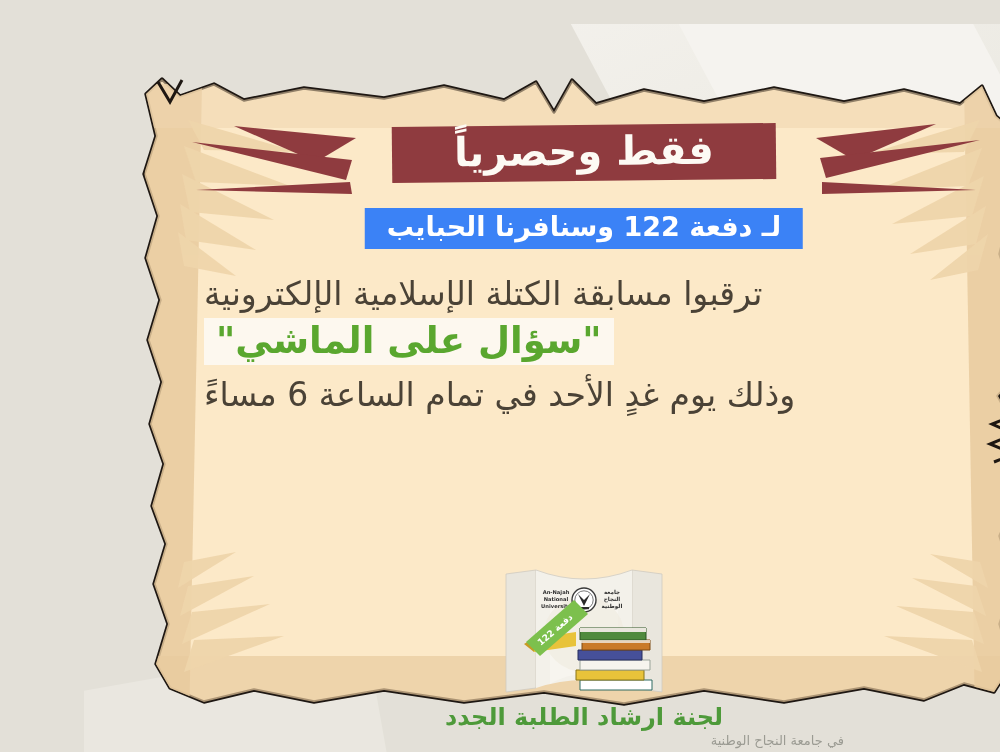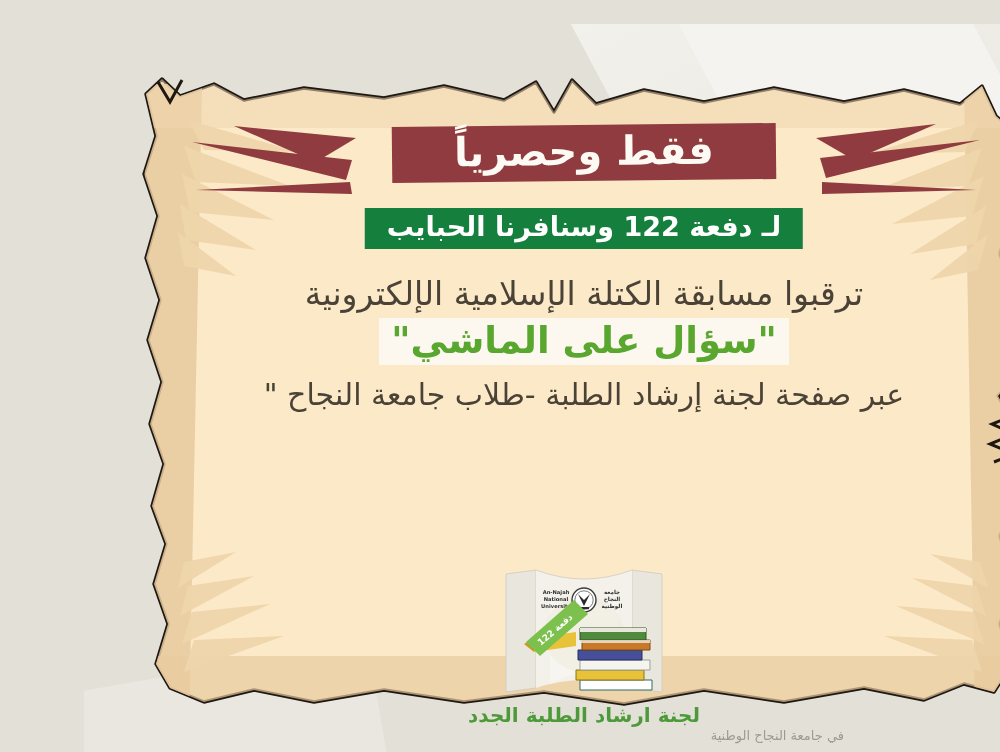--- a/index.html
+++ b/index.html
@@ -52,32 +52,32 @@
   }
   .red-ribbon .txt{
     color:#fdfaf4;font-size:40px;font-weight:bold;line-height:1.05;
     letter-spacing:1px;white-space:nowrap;
     font-family:"DejaVu Sans","Liberation Sans",sans-serif;
   }
 
   
   .green-ribbon{
     position:absolute;top:184px;left:50%;transform:translateX(-50%);
-    background:#15803d;
+    background:#3b82f6;
     padding:3px 22px 6px 22px;text-align:center;
   }
   .green-ribbon .txt{
     color:#ffffff;font-size:27px;font-weight:bold;line-height:1.2;
     white-space:nowrap;
   }
 
   
   .body-block{
     position:absolute;top:248px;left:50%;transform:translateX(-50%);
-    width:760px;text-align:center;color:#4c4438;
+    width:760px;text-align:left;color:#4c4438;
   }
   .line{
     font-size:33px;line-height:1.34;color:#4a4236;white-space:nowrap;
     font-weight:normal;
   }
   .line-1{letter-spacing:0.5px;}
   .highlight-line{
     margin:2px auto 4px auto;display:inline-block;
     background:#fdf8ef;padding:1px 12px 3px 12px;
   }
@@ -93,21 +93,21 @@
     position:absolute;top:536px;left:50%;transform:translateX(-50%);
     width:200px;height:142px;
   }
 
   
   .footer-sig{
     position:absolute;top:680px;left:50%;transform:translateX(-50%);
     text-align:center;width:520px;
   }
   .footer-main{
-    color:#4e9a3a;font-size:20px;font-weight:bold;line-height:1.15;
+    color:#4e9a3a;font-size:24px;font-weight:bold;line-height:1.15;
     letter-spacing:0.5px;
   }
   .footer-sub{
     color:#9b9b93;font-size:13px;letter-spacing:3px;line-height:1.3;margin-top:1px;text-align:right;
   }
 </style>
 </head>
 <body>
 
 <div id="poster">
@@ -209,21 +209,21 @@
 
     <div class="green-ribbon">
       <div class="txt">لـ دفعة 122 وسنافرنا الحبايب</div>
     </div>
 
     <div class="body-block">
       <div class="line line-1">ترقبوا مسابقة الكتلة الإسلامية الإلكترونية</div>
       <div class="highlight-line">
         <span class="txt">"سؤال على الماشي"</span>
       </div>
-      <div class="line line-4">عبر صفحة لجنة إرشاد الطلبة -طلاب جامعة النجاح "</div>
+      <div class="line line-3">وذلك يوم غدٍ الأحد في تمام الساعة 6 مساءً</div>
     </div>
 
     <div class="logo-art">
       <svg width="200" height="142" viewBox="0 0 200 142">
 
         <path d="M22,14 L52,10 L52,128 L22,132 Z" fill="#e9e6dd" stroke="#cfcac0" stroke-width="0.8"></path>
         <path d="M178,14 L148,10 L148,128 L178,132 Z" fill="#e9e6dd" stroke="#cfcac0" stroke-width="0.8"></path>
         <path d="M52,10 Q100,28 148,10 L148,128 Q100,112 52,128 Z" fill="#f3f1ea"></path>
         <path d="M52,10 Q100,28 148,10" fill="none" stroke="#d8d3c8" stroke-width="1"></path>
 

